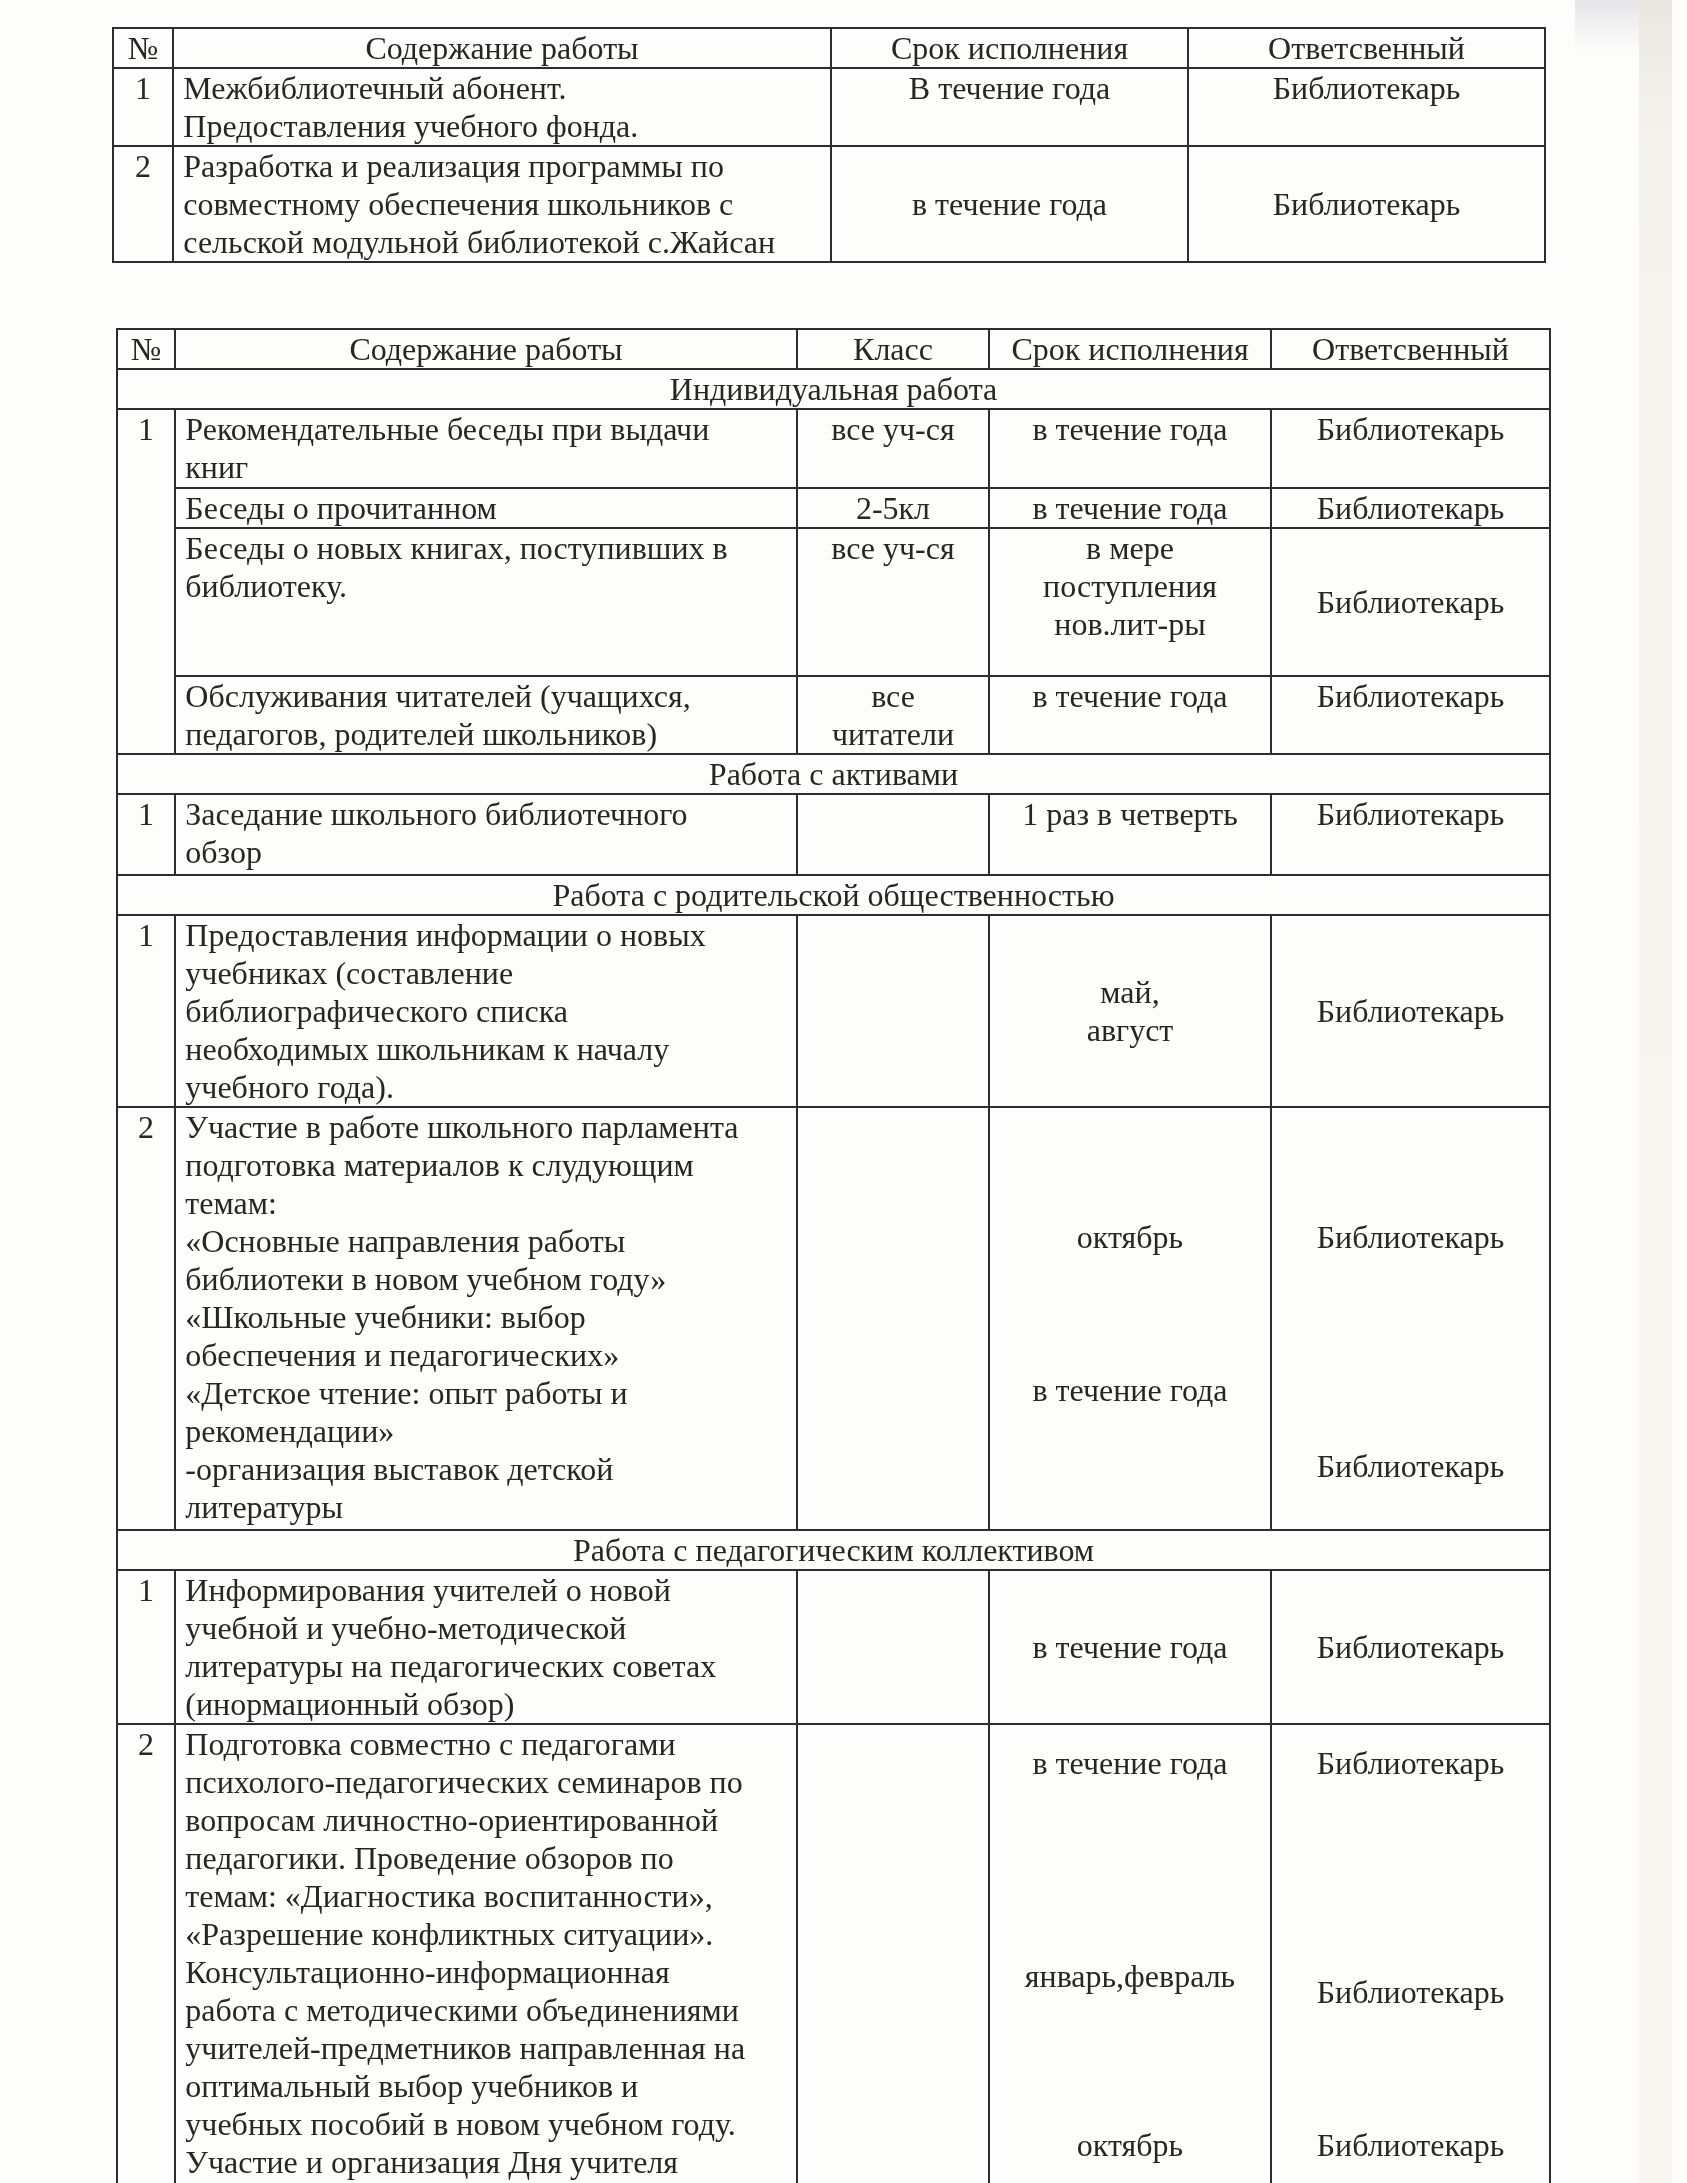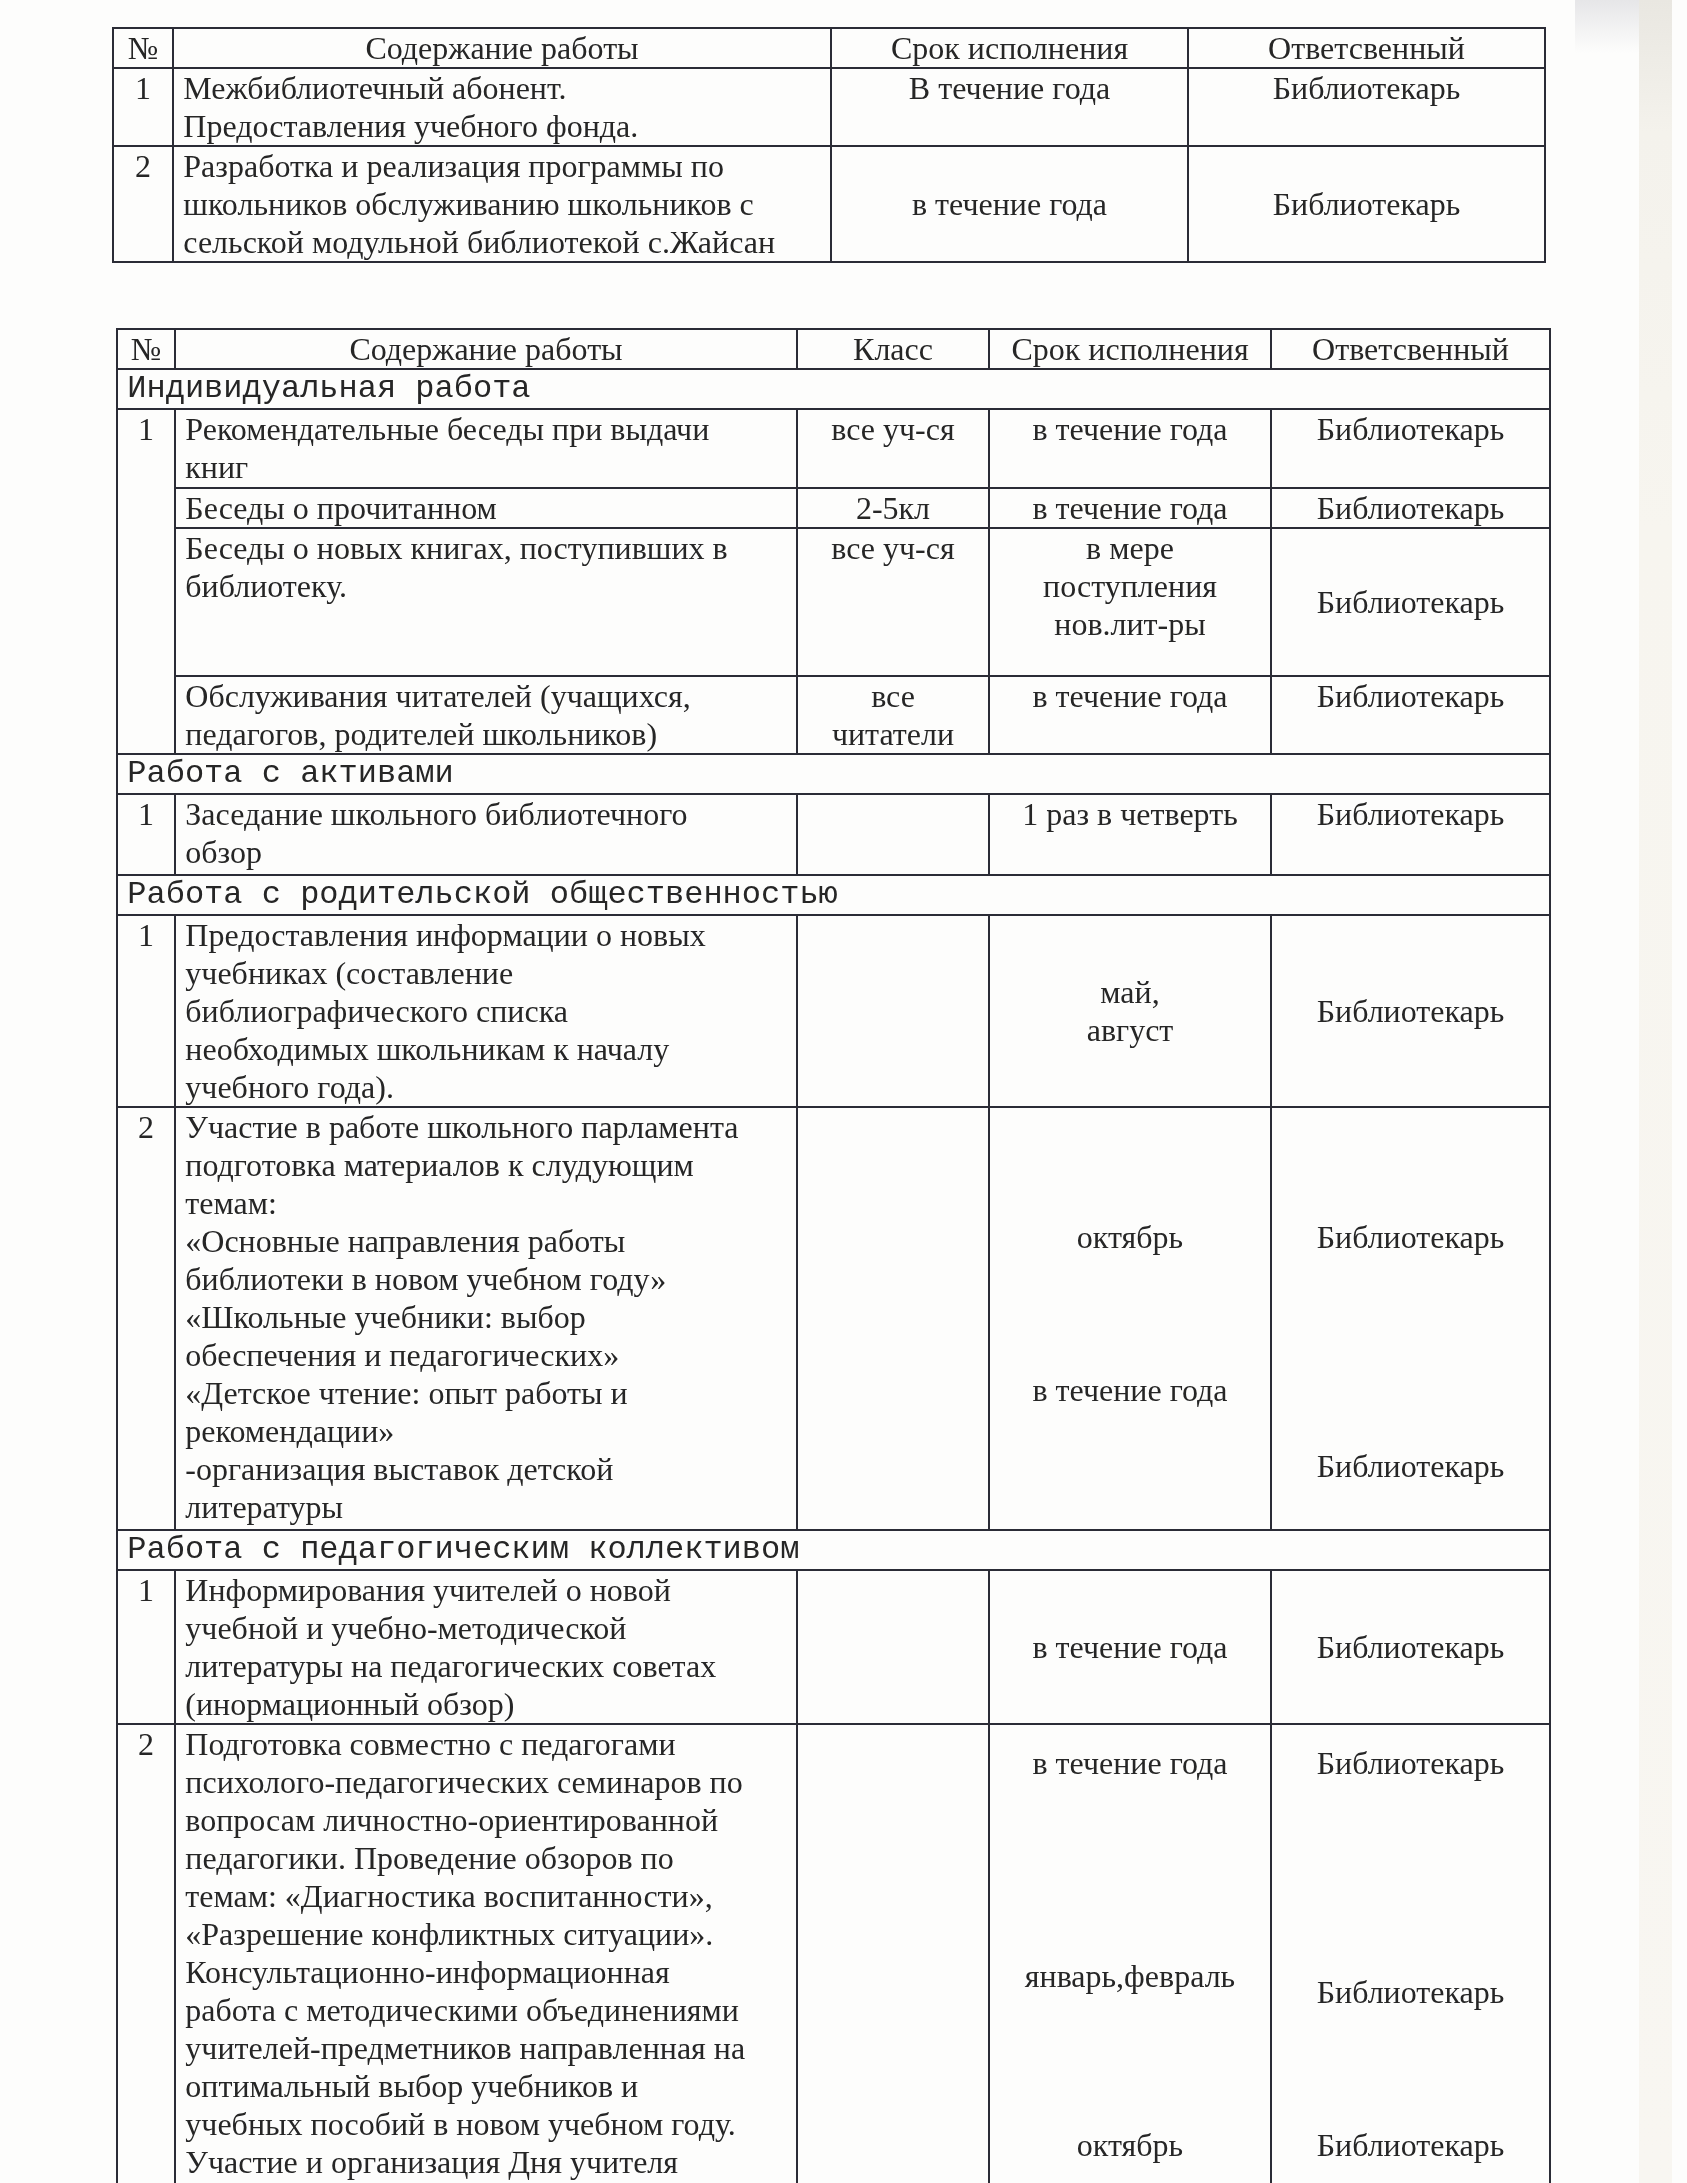--- a/index.html
+++ b/index.html
@@ -28,21 +28,21 @@
     border: 2px solid #2b2c36;
     padding: 0 9.3px;
     vertical-align: top;
     font-weight: normal;
     overflow: hidden;
   }
   table.doc th { text-align: center; vertical-align: middle; padding-top: 0; }
   .num { text-align: center; }
   .center { text-align: center; }
   .section td {
-    text-align: left; font-weight: bold; vertical-align: middle; font-family: Liberation Mono, monospace;
+    text-align: center; font-weight: bold; vertical-align: middle;
   }
   .sub { display: block; }
   .midcell { vertical-align: middle !important; }
   #t1 { left: 112px; top: 26.5px; width: 1430px; }
   #t2 { left: 116px; top: 328px; width: 1433px; }
   .stack { position: relative; height: 100%; }
   .abs { position: absolute; left: 0; right: 0; text-align: center; }
 </style>
 </head>
 <body>
@@ -70,21 +70,21 @@
       <span class="sub">Межбиблиотечный абонент.</span>
       <span class="sub">Предоставления учебного фонда.</span>
     </td>
     <td class="center">В течение года</td>
     <td class="center">Библиотекарь</td>
   </tr>
   <tr style="height:116px">
     <td class="num">2</td>
     <td>
       <span class="sub">Разработка и реализация программы по</span>
-      <span class="sub">школьников обслуживанию школьников с</span>
+      <span class="sub">совместному обеспечения школьников с</span>
       <span class="sub">сельской модульной  библиотекой с.Жайсан</span>
     </td>
     <td class="center midcell">в течение года</td>
     <td class="center midcell">Библиотекарь</td>
   </tr>
 </tbody>
   </table>
 
 <table id="t2" class="doc">
   <colgroup>

